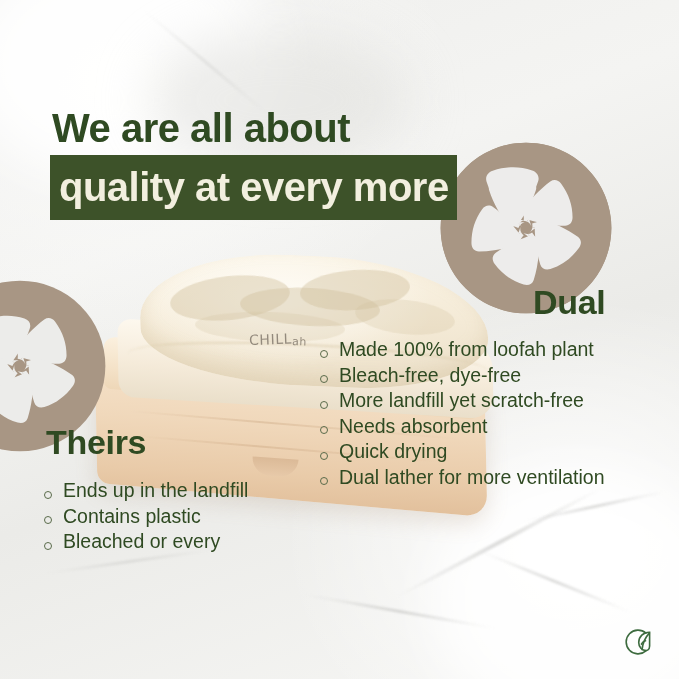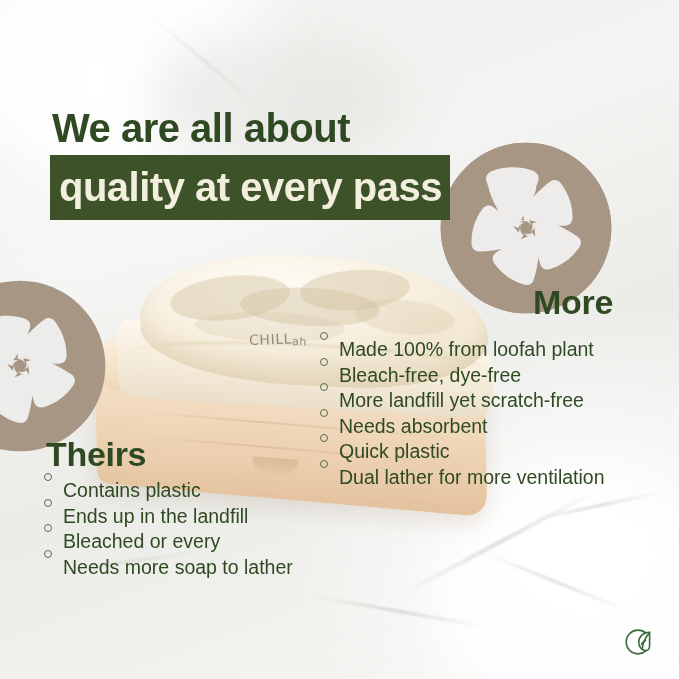--- a/index.html
+++ b/index.html
@@ -163,32 +163,32 @@
   .col-heading {
     position: absolute;
     font-size: 34px;
     font-weight: 700;
     color: #2f4a22;
     letter-spacing: -0.3px;
     z-index: 6;
     white-space: nowrap;
   }
   #heading-ours  { left: 533px; top: 283px; }
-  #heading-theirs{ left: 46px;  top: 435px; }
+  #heading-theirs{ left: 46px;  top: 423px; }
 
   ul.feature-list {
     position: absolute;
     margin: 0;
     padding: 0;
     list-style: none;
     z-index: 6;
   }
   ul.feature-list li {
     display: flex;
-    align-items: flex-start;
+    align-items: flex-end;
     color: #2f4a22;
     font-size: 19.5px;
     line-height: 25.5px;
     white-space: nowrap;
   }
   ul.feature-list li .bullet {
     flex: 0 0 auto;
     width: 6px; height: 6px;
     border: 1.2px solid #5a6b4b;
     border-radius: 50%;
@@ -298,68 +298,64 @@
         <use href="#chamber-group-l" transform="rotate(72 50 50)"></use>
         <use href="#chamber-group-l" transform="rotate(144 50 50)"></use>
         <use href="#chamber-group-l" transform="rotate(216 50 50)"></use>
         <use href="#chamber-group-l" transform="rotate(288 50 50)"></use>
       </g>
     </svg>
   </div>
 
   <div class="headline">
     <div class="headline-line1">We are all about</div>
-    <div class="headline-line2">quality at every pass</div>
-  </div>
-
-  <div class="col-heading" id="heading-ours">More</div>
+    <div class="headline-line2">quality at every more</div>
+  </div>
+
+  <div class="col-heading" id="heading-ours">Dual</div>
   <ul class="feature-list" id="list-ours">
     <li>
         <span class="bullet"></span>
         <span>Made 100% from loofah plant</span>
       </li>
     <li>
         <span class="bullet"></span>
         <span>Bleach-free, dye-free</span>
       </li>
     <li>
         <span class="bullet"></span>
         <span>More landfill yet scratch-free</span>
       </li>
     <li>
         <span class="bullet"></span>
         <span>Needs absorbent</span>
       </li>
     <li>
         <span class="bullet"></span>
-        <span>Quick plastic</span>
+        <span>Quick drying</span>
       </li>
     <li>
         <span class="bullet"></span>
         <span>Dual lather for more ventilation</span>
       </li>
   </ul>
 
   <div class="col-heading" id="heading-theirs">Theirs</div>
   <ul class="feature-list" id="list-theirs">
     <li>
         <span class="bullet"></span>
+        <span>Ends up in the landfill</span>
+      </li>
+    <li>
+        <span class="bullet"></span>
         <span>Contains plastic</span>
       </li>
     <li>
         <span class="bullet"></span>
-        <span>Ends up in the landfill</span>
-      </li>
-    <li>
-        <span class="bullet"></span>
         <span>Bleached or every</span>
-      </li>
-    <li>
-        <span class="bullet"></span>
-        <span>Needs more soap to lather</span>
       </li>
   </ul>
 
   <div class="brand-logo">
     <svg width="34" height="34" viewBox="0 0 40 40" aria-hidden="true">
       <g fill="none" stroke="#3d6b3f" stroke-width="1.9" stroke-linecap="round">
         <path d="M27 9.5A14 14 0 1 0 27 30.5"></path>
         <path d="M31 8.5c-7 0-12.5 5.2-12.5 12.2c0 5.2 3.8 9.3 8.8 9.3c0 0 4-0.4 4-5.4V8.5Z"></path>
         <path d="M31 9.5c-4.2 4.4-7.8 10.5-8.6 19.5"></path>
         <path d="M26.5 18.5c-2.2 0.6-4 2-4.8 4"></path>

